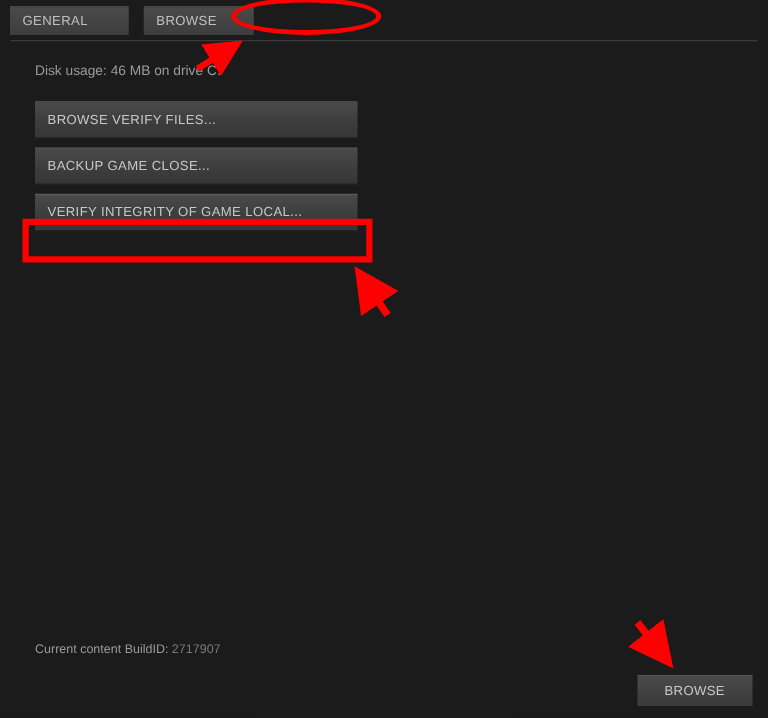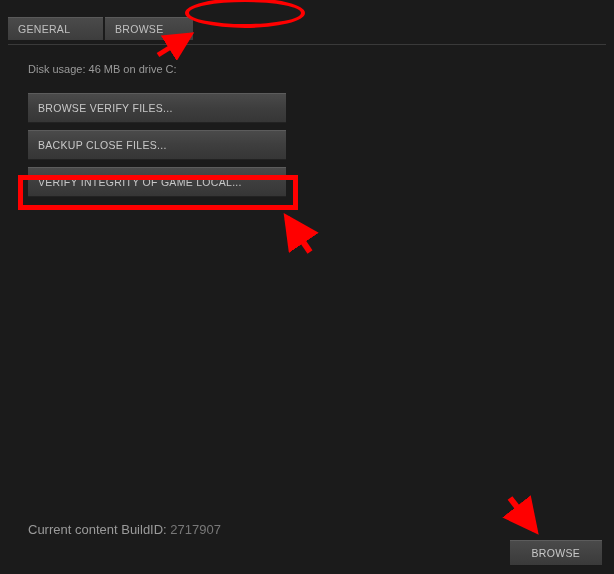--- a/index.html
+++ b/index.html
@@ -12,22 +12,22 @@
       font-family: Arial, Helvetica, sans-serif;
       font-size: 11px;
       color: #8f8f8f;
       width: 614px;
       height: 574px;
       overflow: hidden;
       position: relative;
     }
     .tabs {
       display: flex;
-      padding: 17px 8px 0 8px;
-      gap: 2px;
+      padding: 5px 8px 0 8px;
+      gap: 12px;
     }
     .tab {
       background: linear-gradient(to bottom, #4a4a4a, #3d3d3d);
       color: #c0c0c0;
       padding: 5px 0;
       font-size: 10.5px;
       letter-spacing: 0.3px;
       cursor: pointer;
       text-align: left;
       padding-left: 10px;
@@ -70,21 +70,21 @@
       border-bottom: 1px solid #222;
       cursor: pointer;
     }
     .action-btn.verify {
       margin-top: 2px;
     }
     .build-id {
       position: absolute;
       bottom: 6px;
       left: 28px;
-      font-size: 13px;
+      font-size: 10px;
       color: #9a9a9a;
     }
     .build-id-value {
       color: #787878;
     }
     .footer {
       position: absolute;
       bottom: 8px;
       right: 12px;
     }
@@ -134,21 +134,21 @@
 <div class="tabs">
   <div class="tab general">GENERAL</div>
   <div class="tab updates">BROWSE</div>
 </div>
 <div class="divider"></div>
 
 <div class="content">
   <div class="disk-usage">Disk usage: 46 MB on drive C:</div>
 
   <button class="action-btn">BROWSE VERIFY FILES...</button>
-  <button class="action-btn">BACKUP CLOSE FILES...</button>
+  <button class="action-btn">BACKUP GAME CLOSE...</button>
   <button class="action-btn verify">VERIFY INTEGRITY OF GAME LOCAL...</button>
 
   <div class="build-id">
     <span>Current content BuildID:</span><span class="build-id-value"> 2717907</span>
   </div>
 </div>
 
 <div class="footer">
   <button class="close-btn">BROWSE</button>
 </div>

